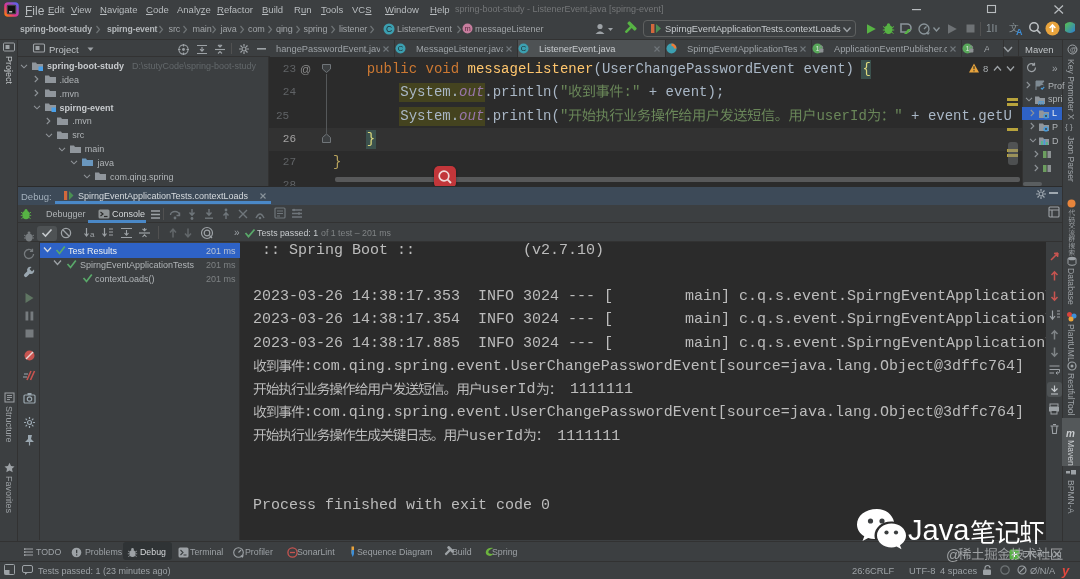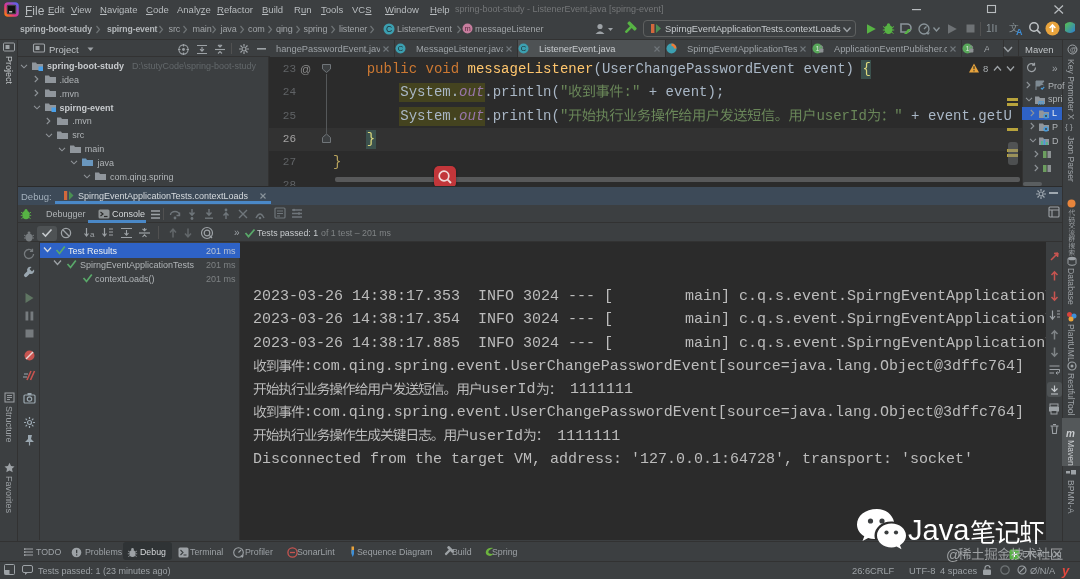--- a/index.html
+++ b/index.html
@@ -396,21 +396,21 @@
       <path d="M1 0.8 L4 3.8 L7 0.8" stroke="#8f9498" stroke-width="1.1" fill="none"></path>
     </svg>
     <svg style="left:94.0px;top:170.29999999999995px;" width="13" height="12" viewBox="0 0 13 12">
       <path d="M1 3 L1 10 L12 10 L12 4 L6 4 L5 2.5 L1 2.5 Z" fill="#90969c"></path>
     </svg>
     <div class="t" style="left:110.0px;top:171.79999999999995px;font-size:9px;color:#b0b4b7;font-weight:normal;">com.qing.spring</div>
     <div class="abs" style="left:269px;top:57px;width:753px;height:129px;background:#2b2b2b;overflow:hidden">
       <div class="abs" style="left:0;top:70.75px;width:753px;height:23.25px;background:#323232"></div>
       <div class="t" style="left:7px;top:6.05px;width:20px;text-align:right;font-family:'Liberation Mono', monospace;font-size:11px;color:#606366">23</div>
       <div class="t" style="left:7px;top:29.3px;width:20px;text-align:right;font-family:'Liberation Mono', monospace;font-size:11px;color:#606366">24</div>
-      <div class="t" style="left:7px;top:52.55px;width:20px;text-align:right;font-family:'Liberation Mono', monospace;font-size:11px;color:#606366">25</div>
+      <div class="t" style="left:7px;top:52.55px;width:20px;font-family:'Liberation Mono', monospace;font-size:11px;color:#606366">25</div>
       <div class="t" style="left:7px;top:75.8px;width:20px;text-align:right;font-family:'Liberation Mono', monospace;font-size:11px;color:#a4a3a3">26</div>
       <div class="t" style="left:7px;top:99.05px;width:20px;text-align:right;font-family:'Liberation Mono', monospace;font-size:11px;color:#606366">27</div>
       <div class="t" style="left:7px;top:122.3px;width:20px;text-align:right;font-family:'Liberation Mono', monospace;font-size:11px;color:#606366">28</div>
       <div class="t" style="left:31px;top:6px;font-size:11px;color:#8c8c8c">@</div>
       <svg style="left:52px;top:6px" width="11" height="11" viewBox="0 0 11 11">
         <path d="M1.5 1.5 h8 v4.5 l-4 3.5 l-4 -3.5 Z" fill="#3c3f41" stroke="#707579"></path>
       </svg>
       <svg style="left:52px;top:76px" width="11" height="11" viewBox="0 0 11 11">
         <path d="M5.5 1 L9.5 4.5 v5 h-8 v-5 Z" fill="#3c3f41" stroke="#707579"></path>
       </svg>
@@ -735,20 +735,21 @@
     </svg>
     <div class="t" style="left:80px;top:259.5px;font-size:9px;color:#b0b4b7;font-weight:normal;">SpirngEventApplicationTests</div>
     <div class="t" style="left:206px;top:259.5px;font-size:9px;color:#7e8284;font-weight:normal;">201 ms</div>
     <svg style="left:82px;top:273px;" width="11" height="11" viewBox="0 0 11 11">
       <path d="M1.5 5 L4.5 8.5 L9.8 1.5" stroke="#59a869" stroke-width="1.7" fill="none"></path>
     </svg>
     <div class="t" style="left:95px;top:273.5px;font-size:9px;color:#b0b4b7;font-weight:normal;">contextLoads()</div>
     <div class="t" style="left:206px;top:273.5px;font-size:9px;color:#7e8284;font-weight:normal;">201 ms</div>
     <div class="abs" style="left:240px;top:242px;width:806px;height:298px;background:#2b2b2b;overflow:hidden">
       <div class="abs" style="left:-240px;top:-242px;width:1080px;height:579px">
+        <span style="position:absolute;left:253.0px;top:238.7px;width:355px;height:23.25px;line-height:23.25px;font-family:'Liberation Mono', monospace;font-size:15px;color:#bcbcbc;white-space:pre"> :: Spring Boot ::            (v2.7.10)</span>
         <span style="position:absolute;left:253.0px;top:285.2px;width:823px;height:23.25px;line-height:23.25px;font-family:'Liberation Mono', monospace;font-size:15px;color:#bcbcbc;white-space:pre">2023-03-26 14:38:17.353  INFO 3024 --- [        main] c.q.s.event.SpirngEventApplicationTes</span>
         <span style="position:absolute;left:253.0px;top:308.4px;width:823px;height:23.25px;line-height:23.25px;font-family:'Liberation Mono', monospace;font-size:15px;color:#bcbcbc;white-space:pre">2023-03-26 14:38:17.354  INFO 3024 --- [        main] c.q.s.event.SpirngEventApplicationTes</span>
         <span style="position:absolute;left:253.0px;top:331.7px;width:823px;height:23.25px;line-height:23.25px;font-family:'Liberation Mono', monospace;font-size:15px;color:#bcbcbc;white-space:pre">2023-03-26 14:38:17.885  INFO 3024 --- [        main] c.q.s.event.SpirngEventApplicationTes</span>
         <svg style="position:absolute;left:253.0px;top:359.5px" width="51" height="18" viewBox="0 0 51 18" fill="#bcbcbc">
           <path transform="translate(0.0,11.0)" d="M8.1 -7.9H11.1C10.8 -6.2 10.4 -4.7 9.7 -3.4C9.0 -4.7 8.4 -6.2 8.0 -7.7ZM8.0 -11.6C7.6 -9.2 6.8 -6.9 5.6 -5.5C5.9 -5.3 6.3 -4.9 6.4 -4.7C6.8 -5.2 7.2 -5.8 7.5 -6.4C7.9 -5.0 8.5 -3.6 9.1 -2.5C8.3 -1.3 7.3 -0.4 5.9 0.3C6.1 0.5 6.4 0.9 6.6 1.1C7.9 0.4 8.9 -0.5 9.7 -1.6C10.5 -0.5 11.5 0.4 12.6 1.0C12.7 0.8 13.1 0.4 13.3 0.2C12.1 -0.4 11.1 -1.3 10.3 -2.5C11.2 -3.9 11.8 -5.7 12.2 -7.9H13.2V-8.9H8.4C8.7 -9.7 8.9 -10.6 9.0 -11.4ZM1.3 -1.4C1.5 -1.6 1.9 -1.8 4.5 -2.7V1.1H5.5V-11.4H4.5V-3.7L2.3 -3.0V-10.1H1.3V-3.3C1.3 -2.7 1.0 -2.5 0.8 -2.3C1.0 -2.1 1.2 -1.6 1.3 -1.4Z"></path>
           <path transform="translate(12.7,11.0)" d="M8.8 -10.4V-2.0H9.8V-10.4ZM11.6 -11.4V-0.5C11.6 -0.3 11.5 -0.2 11.3 -0.2C11.0 -0.2 10.3 -0.2 9.5 -0.2C9.6 0.1 9.8 0.5 9.9 0.8C10.9 0.8 11.6 0.8 12.0 0.6C12.4 0.4 12.6 0.1 12.6 -0.5V-11.4ZM0.9 -0.6 1.1 0.4C2.9 0.1 5.5 -0.4 8.0 -0.9L7.9 -1.8L5.0 -1.3V-3.5H7.8V-4.4H5.0V-5.9H4.1V-4.4H1.3V-3.5H4.1V-1.1ZM1.6 -6.1C2.0 -6.2 2.5 -6.3 6.8 -6.7C7.0 -6.4 7.2 -6.1 7.3 -5.8L8.1 -6.3C7.7 -7.1 6.8 -8.4 6.0 -9.3L5.2 -8.9C5.6 -8.5 5.9 -8.0 6.3 -7.5L2.7 -7.2C3.3 -7.9 3.9 -8.9 4.3 -9.8H8.1V-10.7H1.0V-9.8H3.2C2.7 -8.8 2.2 -7.9 2.0 -7.6C1.7 -7.3 1.5 -7.1 1.3 -7.0C1.4 -6.8 1.6 -6.3 1.6 -6.1Z"></path>
           <path transform="translate(25.4,11.0)" d="M1.8 -1.8V-1.0H6.3V-0.1C6.3 0.2 6.3 0.3 6.0 0.3C5.8 0.3 4.9 0.3 4.1 0.3C4.2 0.5 4.4 0.9 4.5 1.1C5.6 1.1 6.3 1.1 6.8 1.0C7.2 0.8 7.4 0.6 7.4 -0.1V-1.0H10.7V-0.4H11.7V-2.8H13.2V-3.7H11.7V-5.4H7.4V-6.4H11.5V-8.8H7.4V-9.6H12.9V-10.5H7.4V-11.6H6.3V-10.5H0.9V-9.6H6.3V-8.8H2.4V-6.4H6.3V-5.4H2.0V-4.6H6.3V-3.7H0.7V-2.8H6.3V-1.8ZM3.4 -8.1H6.3V-7.1H3.4ZM7.4 -8.1H10.5V-7.1H7.4ZM7.4 -4.6H10.7V-3.7H7.4ZM7.4 -2.8H10.7V-1.8H7.4Z"></path>
           <path transform="translate(38.1,11.0)" d="M4.4 -4.7V-3.7H8.3V1.1H9.4V-3.7H13.2V-4.7H9.4V-7.8H12.5V-8.8H9.4V-11.4H8.3V-8.8H6.5C6.7 -9.4 6.8 -10.0 7.0 -10.7L6.0 -10.9C5.6 -9.1 5.1 -7.3 4.3 -6.2C4.5 -6.0 5.0 -5.8 5.1 -5.6C5.5 -6.2 5.9 -7.0 6.2 -7.8H8.3V-4.7ZM3.7 -11.5C3.0 -9.5 1.7 -7.4 0.4 -6.0C0.6 -5.8 0.9 -5.3 1.0 -5.0C1.5 -5.5 1.9 -6.0 2.3 -6.6V1.1H3.3V-8.2C3.8 -9.2 4.3 -10.2 4.7 -11.2Z"></path>
         </svg>
         <span style="position:absolute;left:303.8px;top:354.9px;width:724px;height:23.25px;line-height:23.25px;font-family:'Liberation Mono', monospace;font-size:15px;color:#bcbcbc;white-space:pre">:com.qing.spring.event.UserChangePasswordEvent[source=java.lang.Object@3dffc764]</span>
@@ -803,21 +804,21 @@
           <path transform="translate(177.8,11.0)" d="M2.7 -3.4C1.5 -3.4 0.6 -2.4 0.6 -1.3C0.6 -0.1 1.5 0.8 2.7 0.8C3.9 0.8 4.8 -0.1 4.8 -1.3C4.8 -2.4 3.9 -3.4 2.7 -3.4ZM2.7 0.1C1.9 0.1 1.3 -0.5 1.3 -1.3C1.3 -2.0 1.9 -2.7 2.7 -2.7C3.5 -2.7 4.1 -2.0 4.1 -1.3C4.1 -0.5 3.5 0.1 2.7 0.1Z"></path>
           <path transform="translate(190.5,11.0)" d="M2.1 -10.6V-5.6C2.1 -3.7 2.0 -1.2 0.4 0.5C0.7 0.6 1.1 1.0 1.2 1.2C2.3 0.0 2.8 -1.6 3.0 -3.1H6.4V1.0H7.5V-3.1H11.2V-0.3C11.2 -0.1 11.1 0.0 10.8 0.0C10.6 0.1 9.6 0.1 8.7 0.0C8.8 0.3 9.0 0.8 9.0 1.0C10.3 1.0 11.1 1.0 11.6 0.9C12.1 0.7 12.2 0.4 12.2 -0.3V-10.6ZM3.1 -9.6H6.4V-7.4H3.1ZM11.2 -9.6V-7.4H7.5V-9.6ZM3.1 -6.4H6.4V-4.1H3.1C3.1 -4.6 3.1 -5.1 3.1 -5.6ZM11.2 -6.4V-4.1H7.5V-6.4Z"></path>
           <path transform="translate(203.2,11.0)" d="M3.4 -8.5H10.6V-5.7H3.4L3.4 -6.4ZM6.1 -11.4C6.4 -10.8 6.7 -10.0 6.8 -9.5H2.3V-6.4C2.3 -4.4 2.2 -1.5 0.5 0.6C0.7 0.7 1.2 1.0 1.4 1.2C2.7 -0.5 3.2 -2.8 3.4 -4.7H10.6V-3.8H11.7V-9.5H7.3L7.9 -9.6C7.8 -10.2 7.4 -11.0 7.1 -11.7Z"></path>
         </svg>
         <span style="position:absolute;left:468.9px;top:424.7px;width:58px;height:23.25px;line-height:23.25px;font-family:'Liberation Mono', monospace;font-size:15px;color:#bcbcbc;white-space:pre">userId</span>
         <svg style="position:absolute;left:522.9px;top:429.3px" width="25" height="18" viewBox="0 0 25 18" fill="#bcbcbc">
           <path transform="translate(0.0,11.0)" d="M2.2 -10.8C2.8 -10.2 3.4 -9.3 3.7 -8.7L4.6 -9.2C4.3 -9.7 3.7 -10.6 3.1 -11.2ZM6.9 -5.1C7.6 -4.3 8.4 -3.1 8.8 -2.4L9.7 -2.9C9.3 -3.6 8.5 -4.7 7.7 -5.5ZM5.7 -11.6V-9.9C5.7 -9.4 5.7 -8.9 5.6 -8.3H1.1V-7.2H5.5C5.2 -4.8 4.1 -2.0 0.8 0.2C1.0 0.3 1.4 0.7 1.6 0.9C5.1 -1.4 6.2 -4.5 6.6 -7.2H11.3C11.1 -2.5 10.9 -0.7 10.5 -0.3C10.4 -0.1 10.2 -0.1 9.9 -0.1C9.6 -0.1 8.7 -0.1 7.8 -0.2C8.0 0.2 8.1 0.6 8.1 0.9C9.0 1.0 9.8 1.0 10.3 1.0C10.8 0.9 11.2 0.8 11.5 0.4C12.0 -0.2 12.2 -2.2 12.4 -7.7C12.4 -7.9 12.4 -8.3 12.4 -8.3H6.7C6.7 -8.8 6.7 -9.4 6.7 -9.9V-11.6Z"></path>
           <path transform="translate(12.7,11.0)" d="M3.5 -6.7C4.0 -6.7 4.5 -7.1 4.5 -7.7C4.5 -8.4 4.0 -8.8 3.5 -8.8C2.9 -8.8 2.4 -8.4 2.4 -7.7C2.4 -7.1 2.9 -6.7 3.5 -6.7ZM3.5 0.1C4.0 0.1 4.5 -0.4 4.5 -1.0C4.5 -1.6 4.0 -2.0 3.5 -2.0C2.9 -2.0 2.4 -1.6 2.4 -1.0C2.4 -0.4 2.9 0.1 3.5 0.1Z"></path>
         </svg>
         <span style="position:absolute;left:548.3px;top:424.7px;width:76px;height:23.25px;line-height:23.25px;font-family:'Liberation Mono', monospace;font-size:15px;color:#bcbcbc;white-space:pre"> 1111111</span>
-        <span style="position:absolute;left:253.0px;top:447.9px;width:724px;height:23.25px;line-height:23.25px;font-family:'Liberation Mono', monospace;font-size:15px;color:#bcbcbc;white-space:pre">Disconnected from the target VM, address: '127.0.0.1:64728', transport: 'socket'</span>
+        <span style="position:absolute;left:253.0px;top:494.4px;width:301px;height:23.25px;line-height:23.25px;font-family:'Liberation Mono', monospace;font-size:15px;color:#bcbcbc;white-space:pre">Process finished with exit code 0</span>
       </div>
     </div>
     <div class="abs" style="left:1046px;top:242px;width:16px;height:298px;background:#3c3f41;"></div>
     <svg style="left:1048px;top:206px;" width="12" height="12" viewBox="0 0 12 12">
       <rect x="1" y="1" width="10" height="10" rx="1" fill="none" stroke="#9da2a6" stroke-width="1.1"></rect>
       <path d="M1 4 h10 M4 4 v7" stroke="#9da2a6" stroke-width="1.1"></path>
     </svg>
     <svg style="left:1049px;top:250px;" width="11" height="12" viewBox="0 0 11 12">
       <path d="M2 10 L9 3 M9 3 l-4 0.5 M9 3 l-0.5 4" stroke="#c75450" stroke-width="1.5" fill="none"></path>
     </svg>

